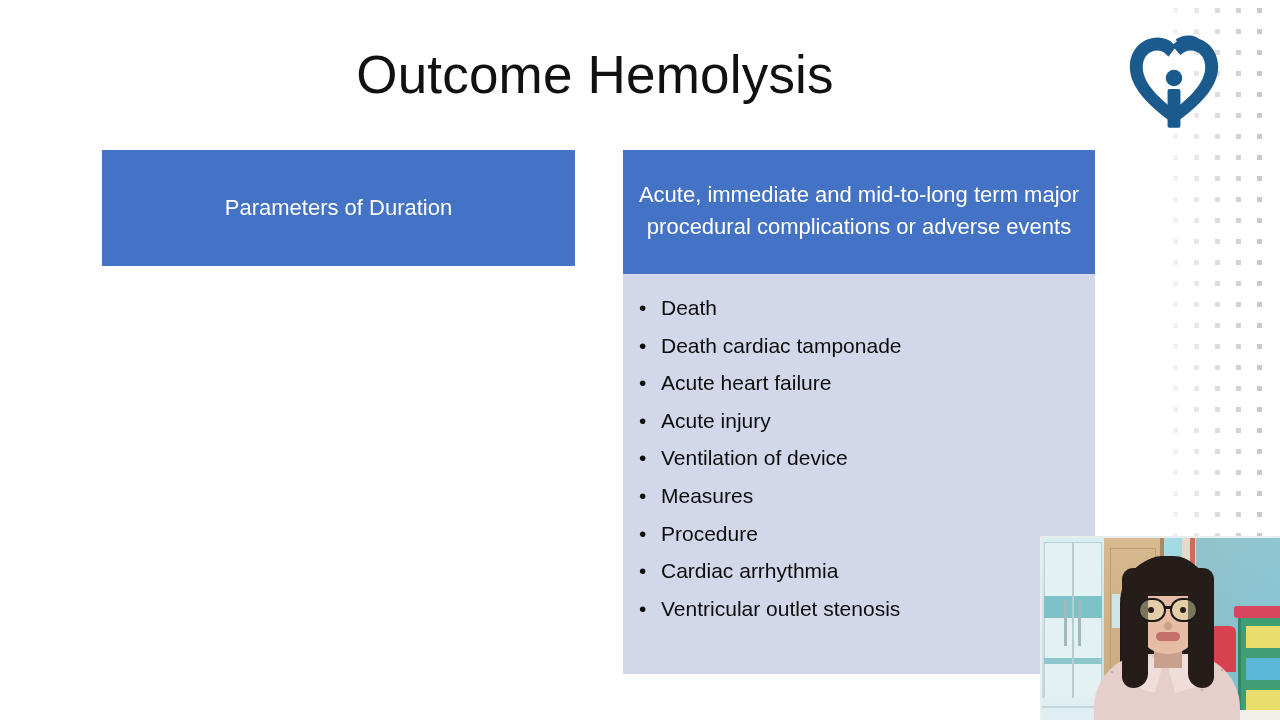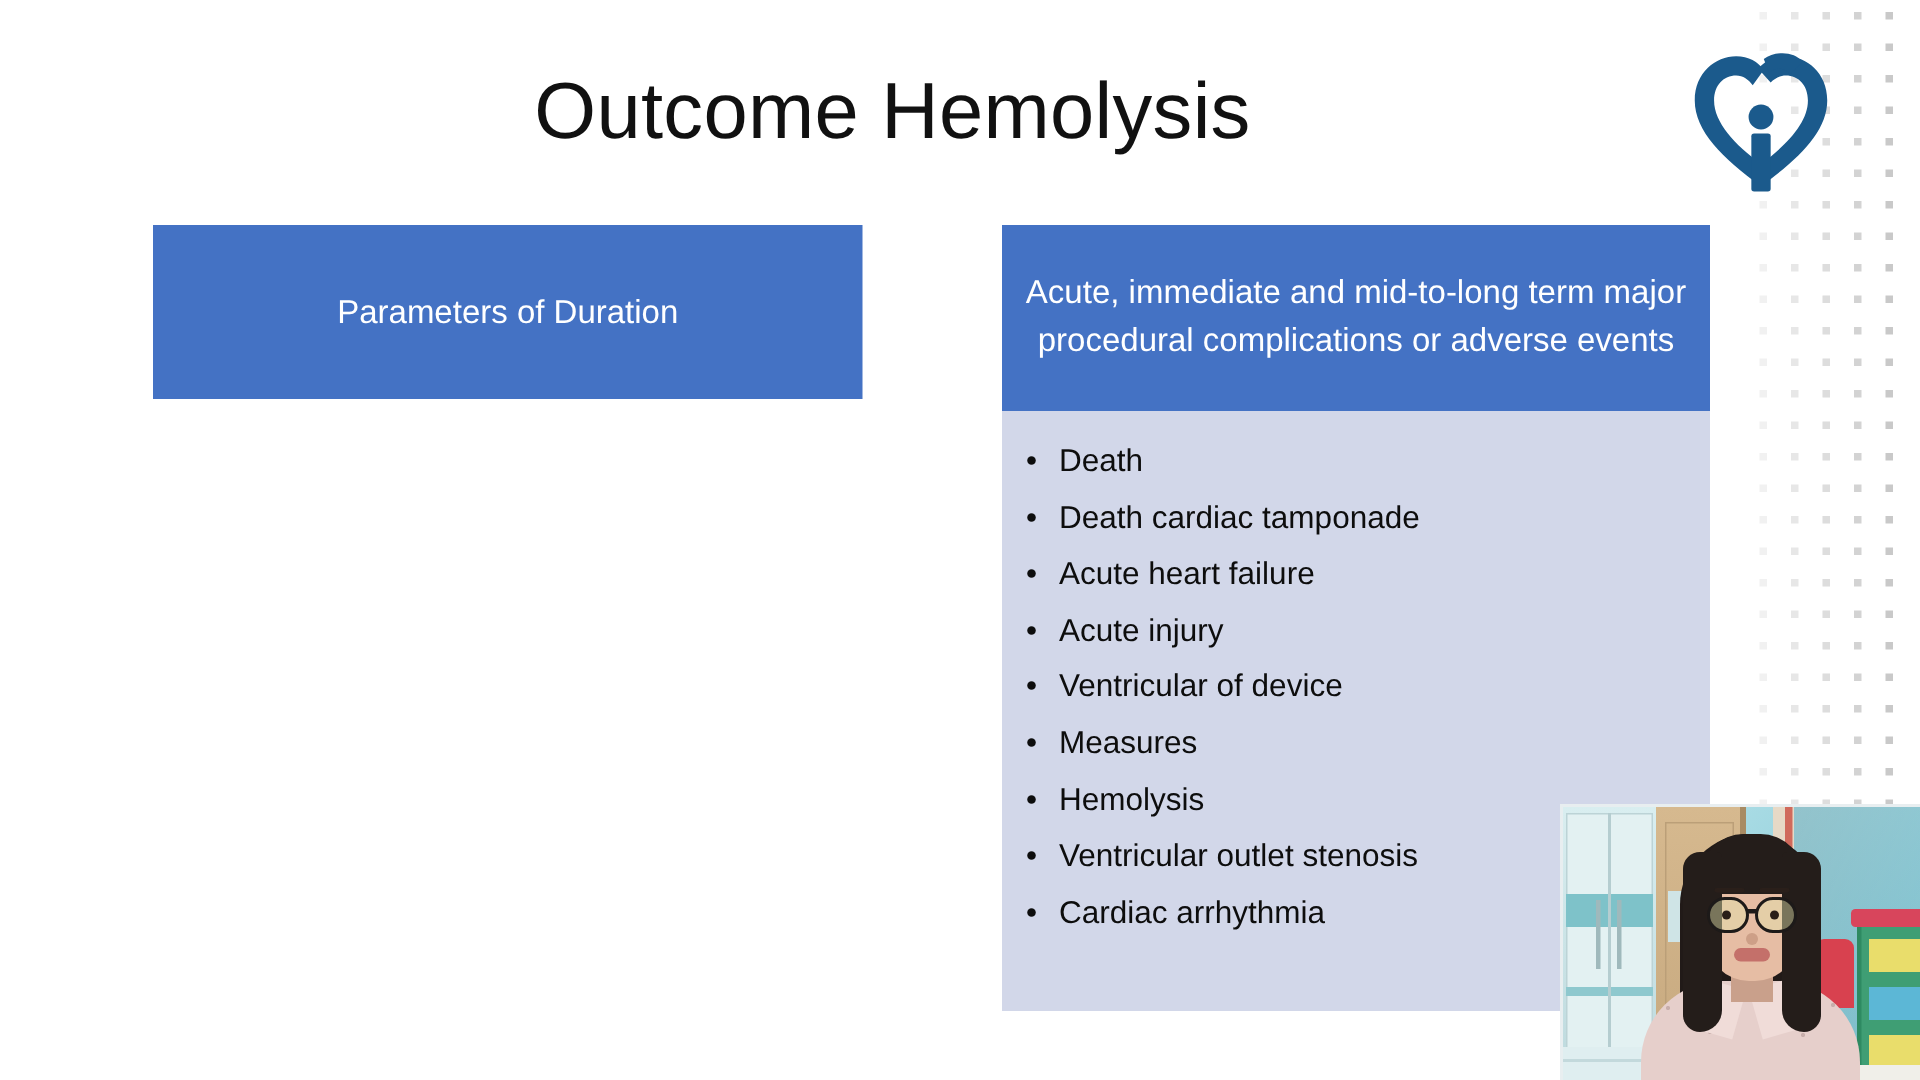--- a/index.html
+++ b/index.html
@@ -80,21 +80,21 @@
     line-height:37.6px;
     color:#0d0d0d;
   }
 
   
   #card-duration          { left:102px; top:150px; width:473px; }
   #card-duration .card-header { height:116px; }
   #card-duration .card-body   { height:408px; }
 
   
-  #card-complications          { left:668px; top:150px; width:472px; }
+  #card-complications          { left:623px; top:150px; width:472px; }
   #card-complications .card-header { height:124px; padding-top:4px; }
   #card-complications .card-body   { height:400px; }
   #card-complications .card-body .bullet-list li { padding-left:38px; }
   #card-complications .card-body .bullet-list li::before { left:16px; }
   #card-complications .card-body { padding-top:15px; }
 
   
   #webcam-overlay {
     position:absolute;
     left:1040px; top:536px;
@@ -367,25 +367,25 @@
 </section>
 
 <section class="card" id="card-complications">
   <div class="card-header">Acute, immediate and mid-to-long term major procedural complications or adverse events</div>
   <div class="card-body">
     <ul class="bullet-list">
       <li>Death</li>
       <li>Death cardiac tamponade</li>
       <li>Acute heart failure</li>
       <li>Acute injury</li>
-      <li>Ventricular of device</li>
+      <li>Ventilation of device</li>
       <li>Measures</li>
-      <li>Hemolysis</li>
+      <li>Procedure</li>
+      <li>Cardiac arrhythmia</li>
       <li>Ventricular outlet stenosis</li>
-      <li>Cardiac arrhythmia</li>
     </ul>
   </div>
 </section>
 
 <div id="webcam-overlay">
   <div class="cam-scene">
     <div class="w-wall-left"></div>
     <div class="w-cabinet"></div>
     <div class="w-cab-band"></div>
     <div class="w-cab-band2"></div>

